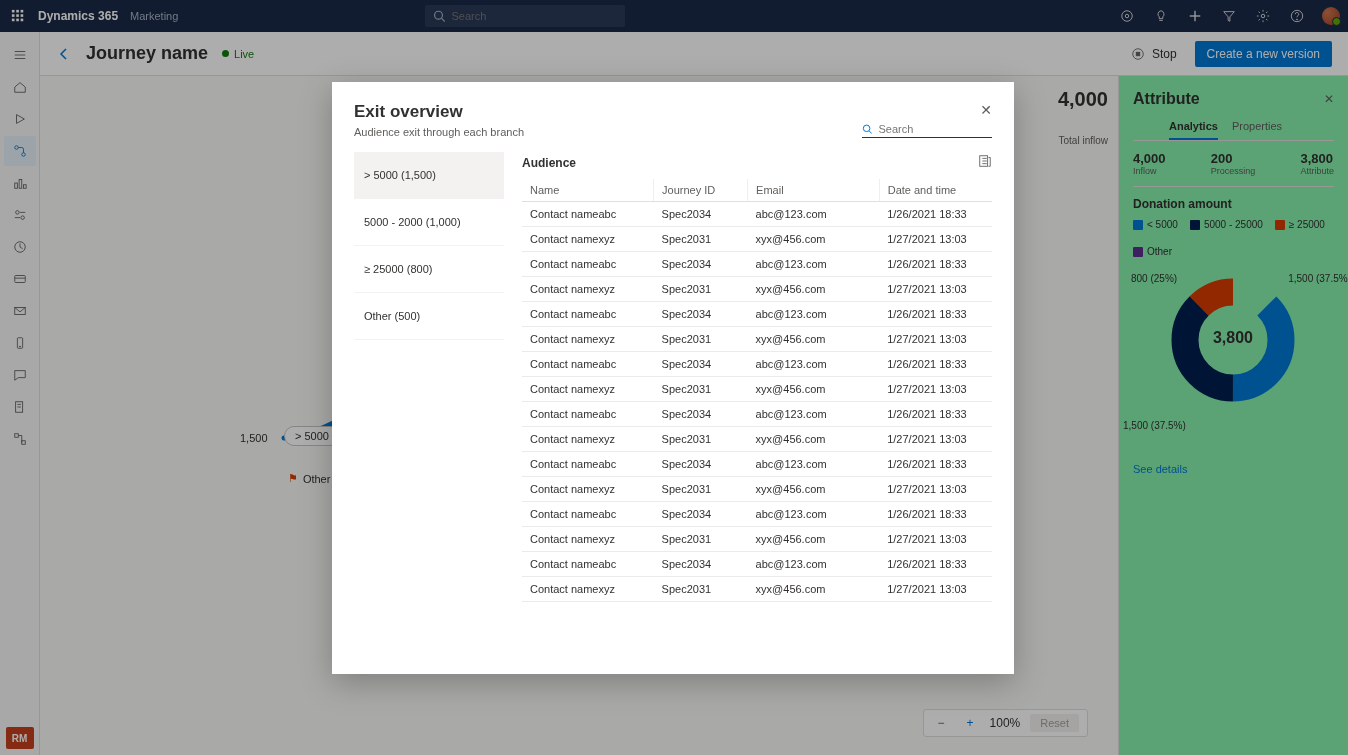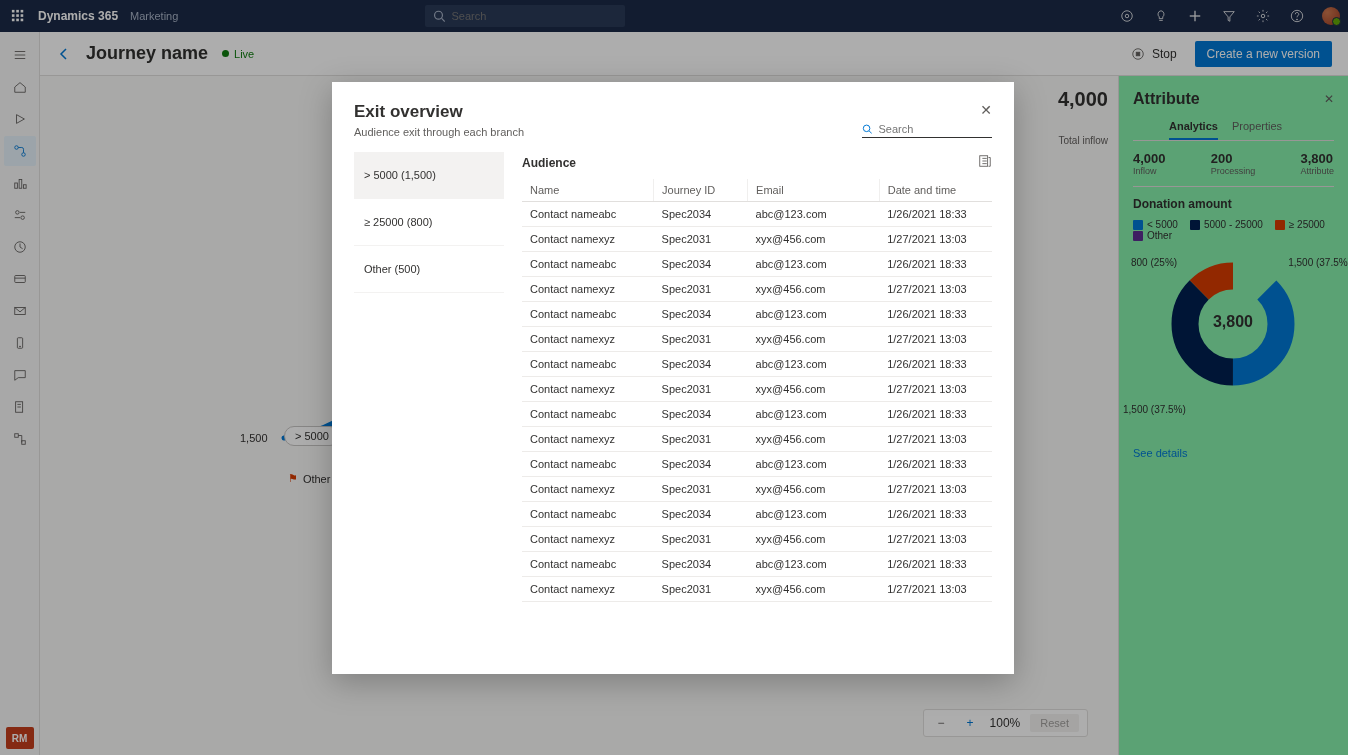--- a/index.html
+++ b/index.html
@@ -56,21 +56,21 @@
   .rightpanel .hdr { display:flex; align-items:center; justify-content:space-between; margin-bottom:8px; }
   .rightpanel .hdr h2 { font-size:16px; font-weight:600; }
   .rightpanel .close-x { cursor:pointer; color:#605e5c; }
   .rp-tabs { display:flex; gap:14px; border-bottom:1px solid #e1dfdd; font-size:11px; color:#605e5c; margin-bottom:10px; }
   .rp-tab { padding:4px 0 6px; cursor:pointer; }
   .rp-tab.active { color:#323130; border-bottom:2px solid #0078d4; font-weight:600;margin-left:36px; }
   .rp-stats { display:flex; justify-content:space-between; border-bottom:1px solid #e1dfdd; padding-bottom:10px; margin-bottom:10px; }
   .rp-stat .v { font-size:13px; font-weight:600; }
   .rp-stat .l { font-size:9px; color:#605e5c; }
   .rp-section-title { font-size:12px; font-weight:600; margin:10px 0 8px; }
-  .legend { display:flex; flex-wrap:wrap; gap:0 12px; font-size:10px; color:#323130; }
+  .legend { display:flex; flex-wrap:wrap; gap:16px 12px; font-size:10px; color:#323130; }
   .legend-item { display:flex; align-items:center; gap:4px; }
   .swatch { width:10px; height:10px; border-radius:1px; }
   .donut-wrap { position:relative; width:200px; height:180px; margin-top:8px; }
   .donut-wrap svg { display:block; margin:0 auto; }
   .donut-center { position:absolute; top:64px; left:0; width:100%; text-align:center; font-size:16px; font-weight:600; color:#323130; }
   .dlabel { position:absolute; font-size:10px; color:#323130; white-space:nowrap; }
   .see-details { color:#0078d4; font-size:11px; margin-top:18px; cursor:pointer; display:inline-block; }
 
   
   .zoombar { position:absolute; right:260px; bottom:18px; background:#fff; border:1px solid #e1dfdd; border-radius:3px; display:flex; align-items:center; gap:10px; padding:4px 8px; font-size:12px; color:#323130; }
@@ -381,20 +381,21 @@
       <svg width="12" height="12" viewBox="0 0 16 16" stroke="#0078d4" fill="none" stroke-width="1.5">
           <circle cx="7" cy="7" r="5"></circle>
           <line x1="11" y1="11" x2="15" y2="15"></line>
         </svg>
       <input placeholder="Search" style="">
     </div>
   </div>
   <div class="modal-body">
     <div class="branch-list" id="branch-list">
         <div class="branch-item selected">&gt; 5000 (1,500)</div>
+        <div class="branch-item">5000 - 2000 (1,000)</div>
         <div class="branch-item">≥ 25000 (800)</div>
         <div class="branch-item">Other (500)</div>
       </div>
     <div class="aud-col">
       <div class="aud-hdr">
         <span>Audience</span>
         <span class="export-ic">
           <svg width="14" height="14" viewBox="0 0 16 16" stroke="#605e5c" fill="none">
               <rect x="2" y="2" width="9" height="12"></rect>
               <path d="M5 5h5M5 8h5M5 11h5M12 4h2v10h-2"></path>

